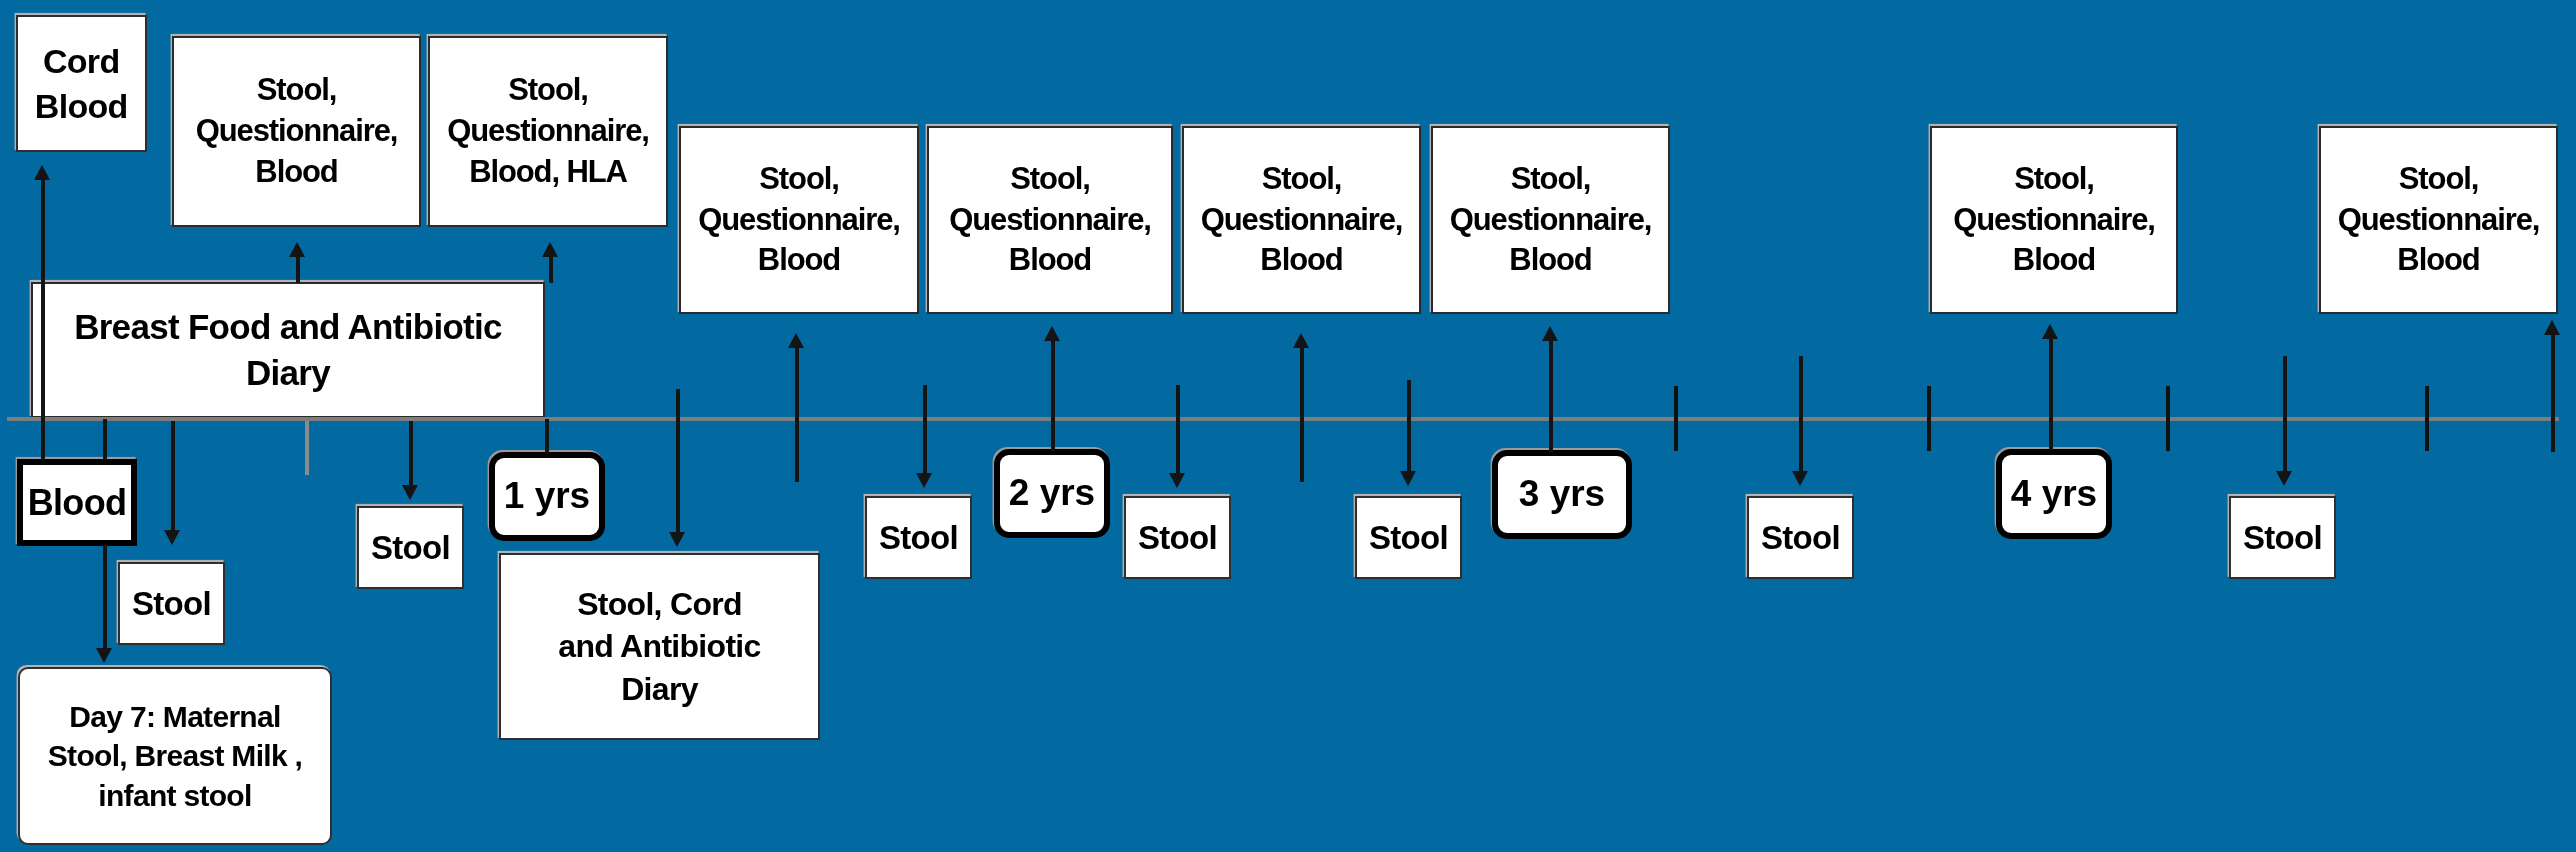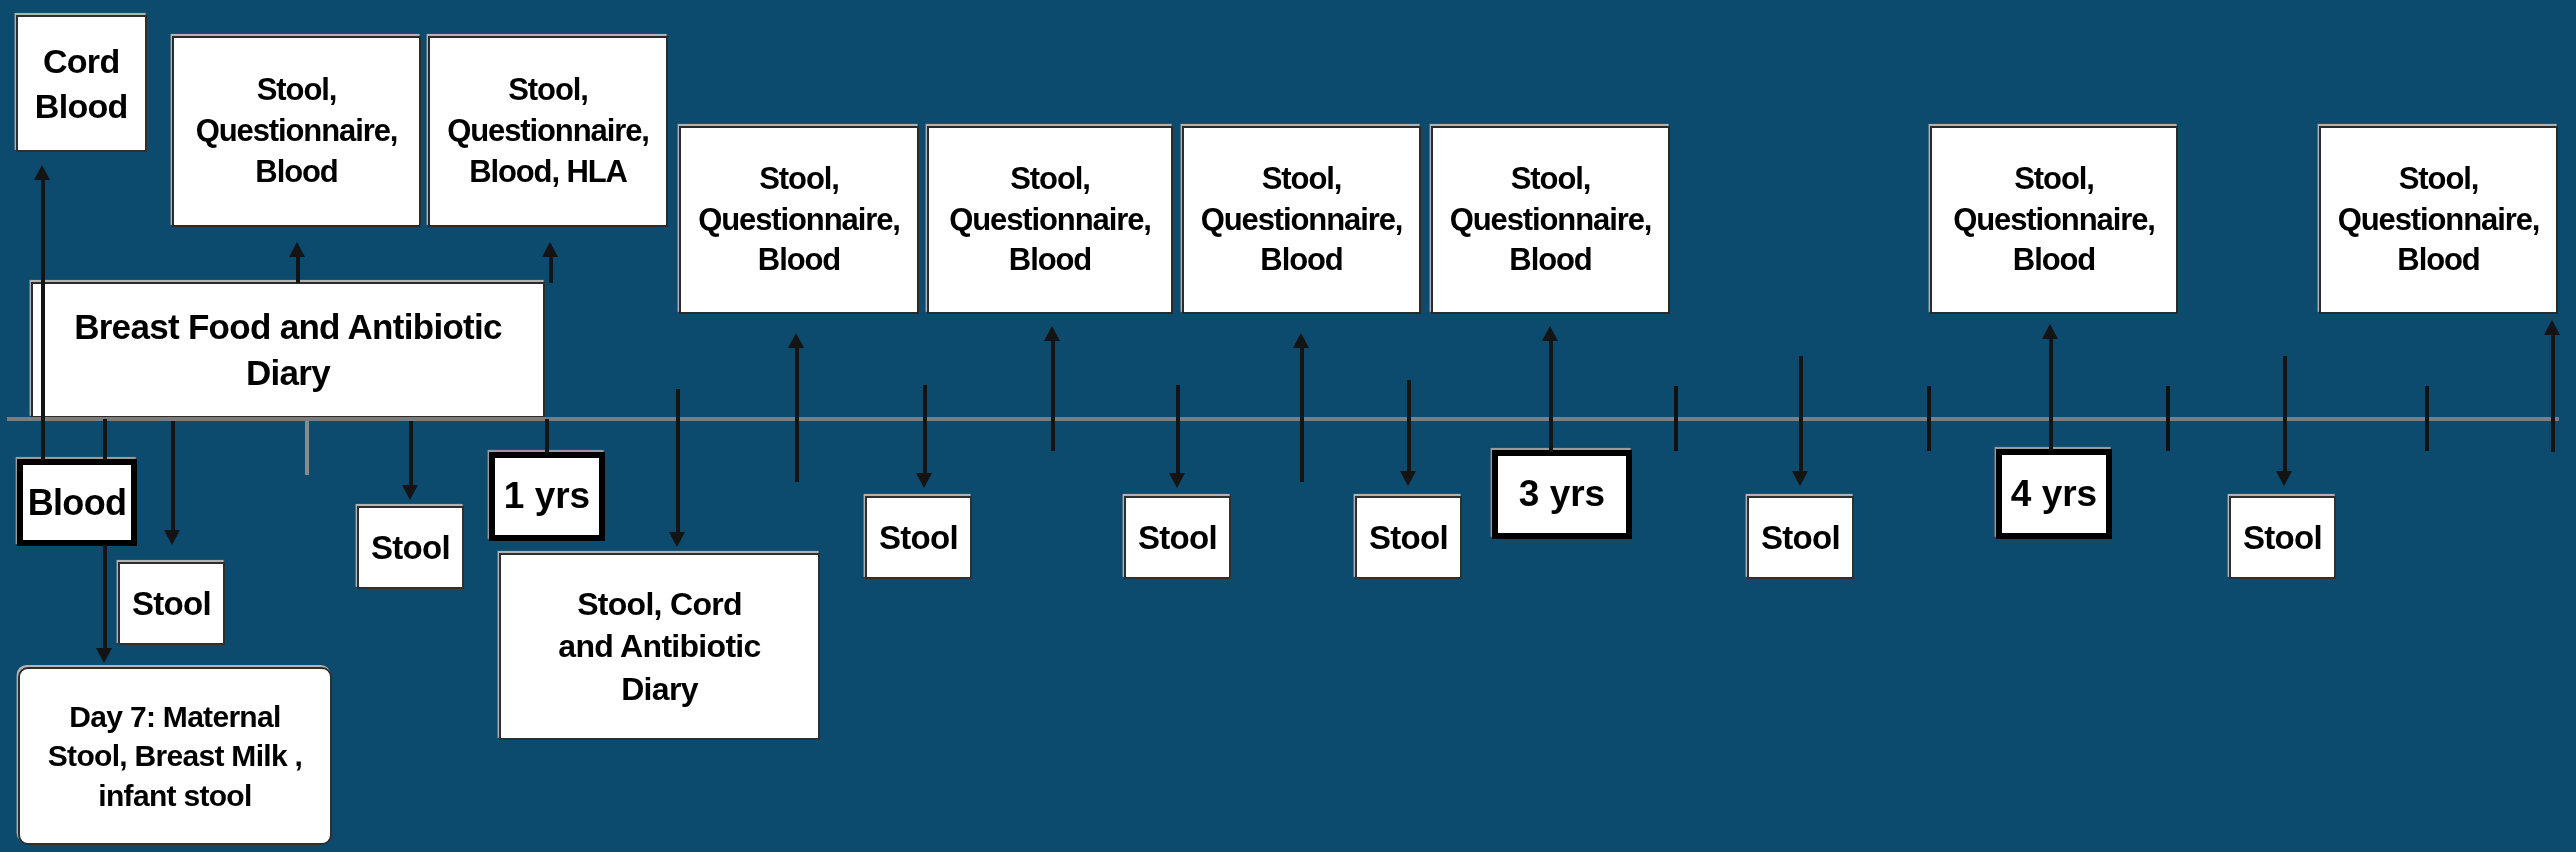--- a/index.html
+++ b/index.html
@@ -1,20 +1,20 @@
 <!DOCTYPE html>
 <html style="font-size:11.4px"><head>
 <meta charset="utf-8">
 <style>
   html, body { margin: 0; padding: 0; background: #ffffff; }
   #canvas {
     position: relative;
     width: 2576px;
     height: 852px;
-    background: #0c4a6e;
+    background: #0369a1;
     overflow: hidden;
     font-family: "Liberation Sans", sans-serif;
   }
   
   .box {
     position: absolute;
     box-sizing: border-box;
     background: #ffffff;
     border: 2.9px solid #2b2b2b;
     box-shadow: -1.4px -2.1px 0 0 #b3b3b3;
@@ -28,21 +28,21 @@
     line-height: 1.32;
     letter-spacing: -0.7px;
     z-index: 1;
   }
   .box.heavy { border: 6.4px solid #000000; box-shadow: -1.4px -2.1px 0 0 #9a9a9a; }
   .box.thin  { border: 2.1px solid #2f2f2f; }
   .k-cord  { font-size: 34px; }
   .k-visit { font-size: 31px; letter-spacing: -1.1px; }
   .k-diary { font-size: 35px; }
   .k-stool { font-size: 33px; }
-  .k-yrs   { font-size: 37px; letter-spacing: 0; }
+  .k-yrs   { font-size: 37px; letter-spacing: 0; border-radius: 15px; }
   .k-birth { font-size: 36px; }
   .k-day7  { font-size: 30px; }
   .k-sfd   { font-size: 32px; }
   
   #timeline {
     position: absolute;
     height: 4.3px;
     background: #7d7d7d;
     z-index: 2;
   }
@@ -107,20 +107,21 @@
     <div class="box thin k-stool" style="left: 118px; top: 562px; width: 107px; height: 83px;">Stool</div>
     <div class="box thin k-day7" style="left: 18px; top: 667px; width: 314px; height: 178px; border-radius: 10px;">Day 7: Maternal
 Stool, Breast Milk ,
 infant stool</div>
     <div class="box thin k-stool" style="left: 357px; top: 506px; width: 107px; height: 83px;">Stool</div>
     <div class="box heavy k-yrs" style="left: 489px; top: 452px; width: 116px; height: 89px;">1 yrs</div>
     <div class="box thin k-sfd" style="left: 499px; top: 553px; width: 321px; height: 187px;">Stool, Cord
 and Antibiotic
 Diary</div>
     <div class="box thin k-stool" style="left: 865px; top: 496px; width: 107px; height: 83px;">Stool</div>
+    <div class="box heavy k-yrs" style="left: 994px; top: 449px; width: 116px; height: 89px;">2 yrs</div>
     <div class="box thin k-stool" style="left: 1124px; top: 496px; width: 107px; height: 83px;">Stool</div>
     <div class="box thin k-stool" style="left: 1355px; top: 496px; width: 107px; height: 83px;">Stool</div>
     <div class="box heavy k-yrs" style="left: 1492px; top: 450px; width: 140px; height: 89px;">3 yrs</div>
     <div class="box thin k-stool" style="left: 1747px; top: 496px; width: 107px; height: 83px;">Stool</div>
     <div class="box heavy k-yrs" style="left: 1996px; top: 449px; width: 116px; height: 90px;">4 yrs</div>
     <div class="box thin k-stool" style="left: 2229px; top: 496px; width: 107px; height: 83px;">Stool</div>
     <div class="tick" style="left: 1674px; top: 386px; height: 65px;"></div>
     <div class="tick" style="left: 1927px; top: 386px; height: 65px;"></div>
     <div class="tick" style="left: 2166px; top: 386px; height: 65px;"></div>
     <div class="tick" style="left: 2425px; top: 386px; height: 65px;"></div>

